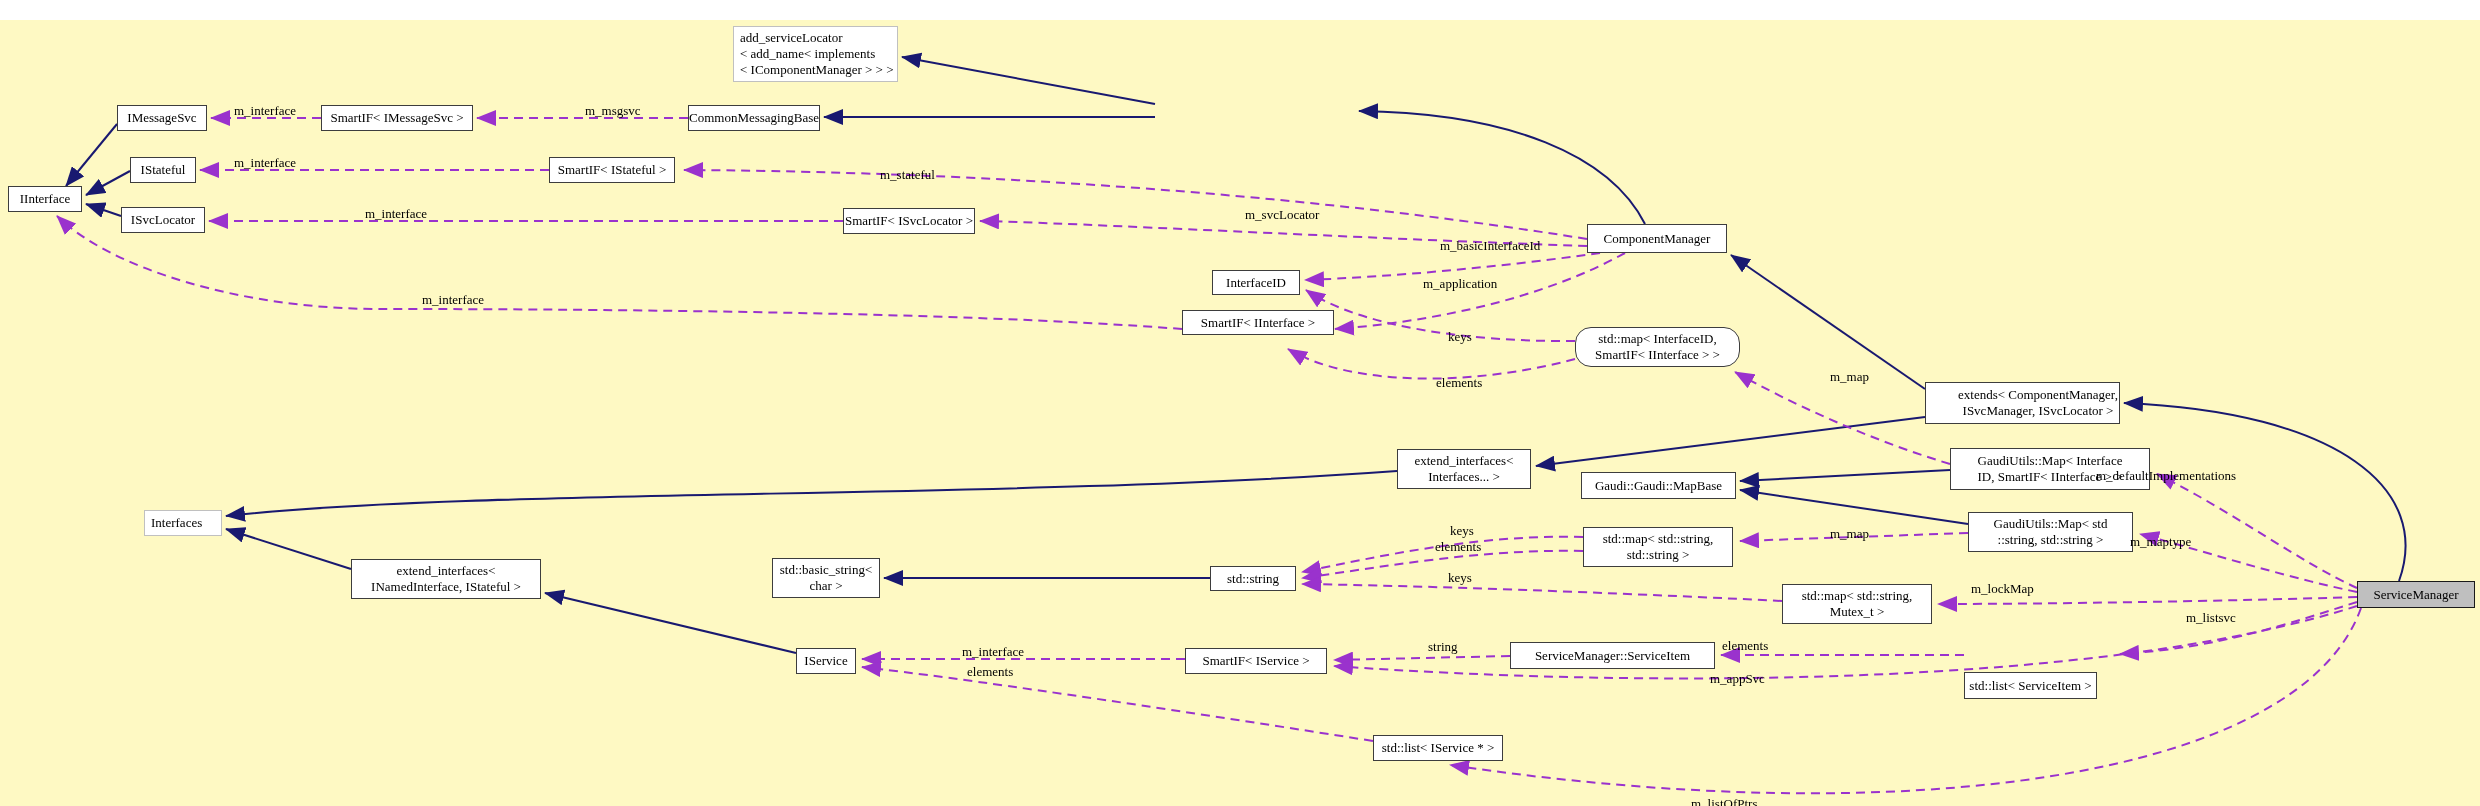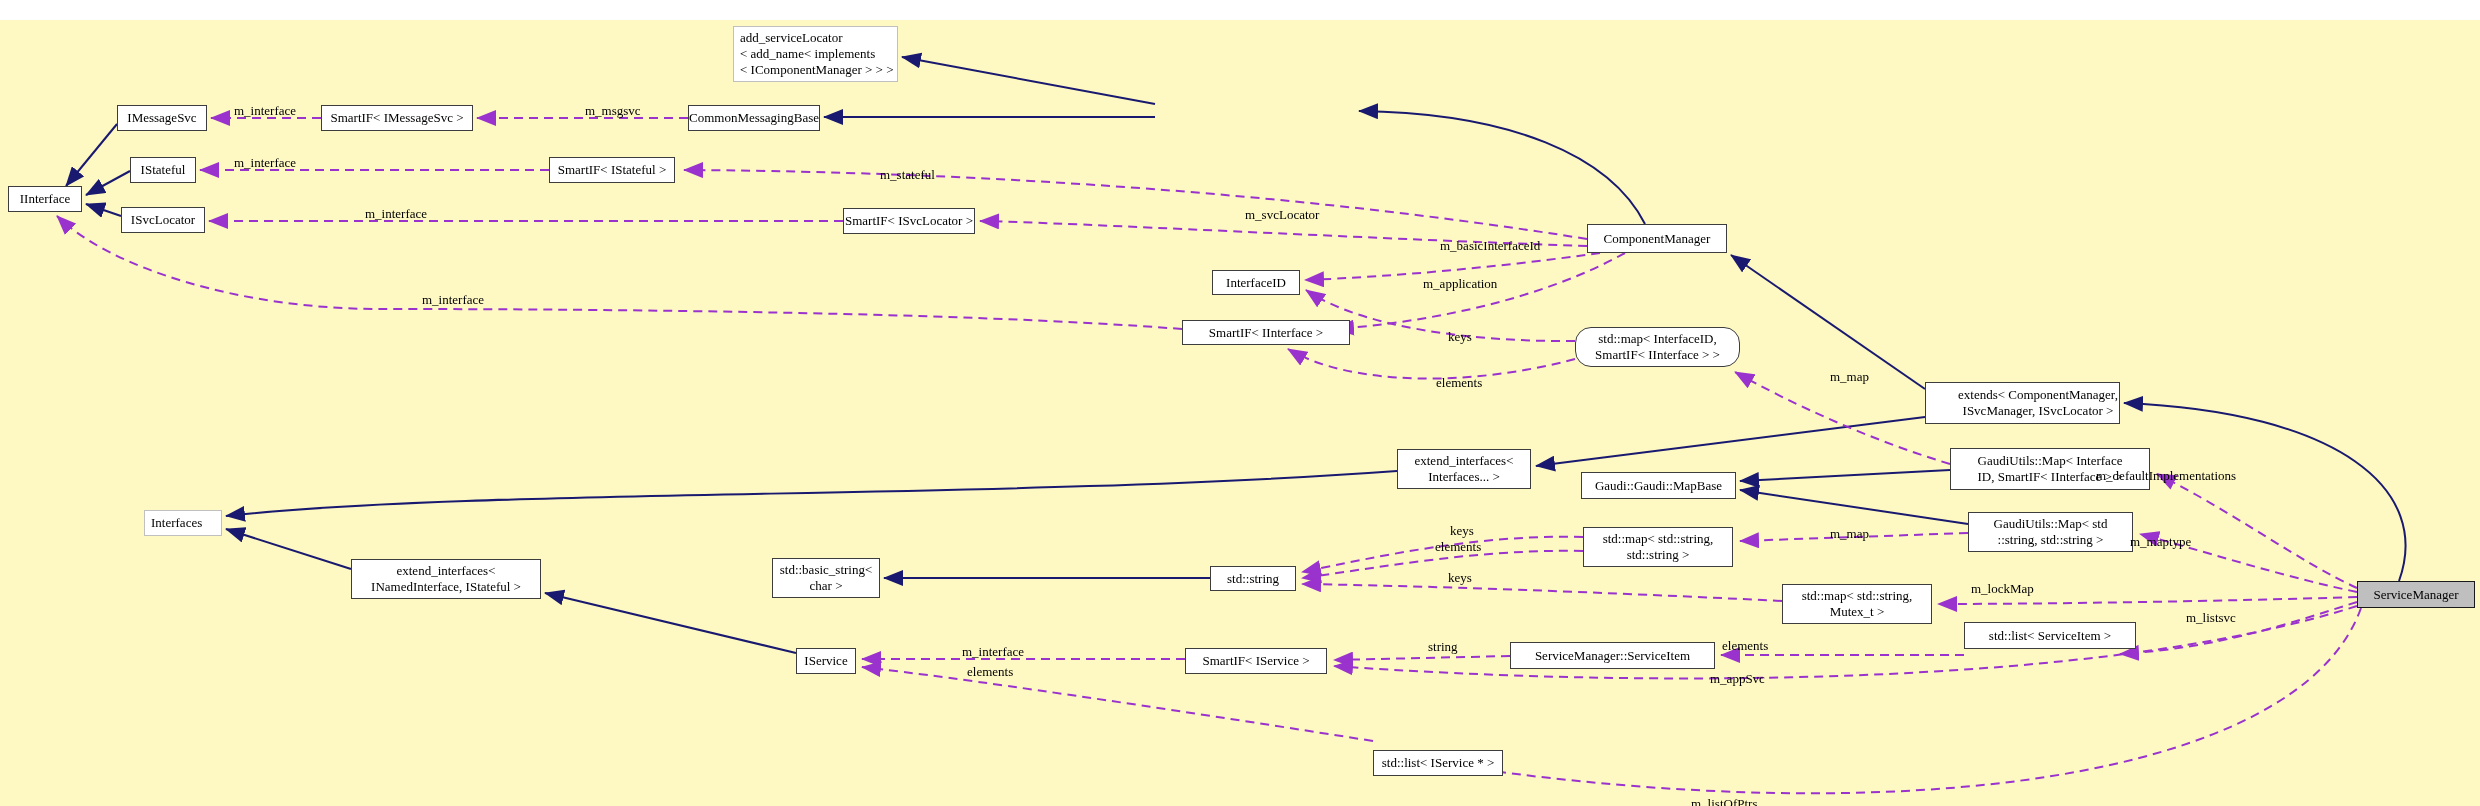--- a/index.html
+++ b/index.html
@@ -80,21 +80,21 @@
   <div class="node" style="left:117px;top:85px;width:90px;height:26px;">IMessageSvc</div>
   <div class="node" style="left:321px;top:85px;width:152px;height:26px;">SmartIF&lt; IMessageSvc &gt;</div>
   <div class="node" style="left:688px;top:85px;width:132px;height:26px;">CommonMessagingBase</div>
   <div class="node" style="left:130px;top:137px;width:66px;height:26px;">IStateful</div>
   <div class="node" style="left:549px;top:137px;width:126px;height:26px;">SmartIF&lt; IStateful &gt;</div>
   <div class="node" style="left:8px;top:166px;width:74px;height:26px;">IInterface</div>
   <div class="node" style="left:121px;top:187px;width:84px;height:26px;">ISvcLocator</div>
   <div class="node" style="left:843px;top:188px;width:132px;height:26px;">SmartIF&lt; ISvcLocator &gt;</div>
   <div class="node" style="left:1587px;top:204px;width:140px;height:29px;">ComponentManager</div>
   <div class="node" style="left:1212px;top:250px;width:88px;height:25px;">InterfaceID</div>
-  <div class="node" style="left:1182px;top:300px;width:168px;height:25px;">SmartIF&lt; IInterface &gt;</div>
+  <div class="node" style="left:1182px;top:290px;width:152px;height:25px;">SmartIF&lt; IInterface &gt;</div>
   <div class="node" style="left:1575px;top:307px;width:165px;height:40px;border-radius:16px;">std::map&lt; InterfaceID,
 SmartIF&lt; IInterface &gt; &gt;</div>
   <div class="node" style="left:1925px;top:362px;width:195px;height:42px;padding-left:31px;">extends&lt; ComponentManager,
 ISvcManager, ISvcLocator &gt;</div>
   <div class="node" style="left:1397px;top:429px;width:134px;height:40px;">extend_interfaces&lt;
 Interfaces... &gt;</div>
   <div class="node" style="left:1581px;top:452px;width:155px;height:27px;">Gaudi::Gaudi::MapBase</div>
   <div class="node" style="left:1950px;top:428px;width:200px;height:42px;">GaudiUtils::Map&lt; Interface
 ID, SmartIF&lt; IInterface &gt; &gt;</div>
   <div class="node" style="left:1968px;top:492px;width:165px;height:40px;">GaudiUtils::Map&lt; std
@@ -106,22 +106,22 @@
 INamedInterface, IStateful &gt;</div>
   <div class="node" style="left:772px;top:538px;width:108px;height:40px;">std::basic_string&lt;
 char &gt;</div>
   <div class="node" style="left:1210px;top:546px;width:86px;height:25px;">std::string</div>
   <div class="node" style="left:1782px;top:564px;width:150px;height:40px;">std::map&lt; std::string,
 Mutex_t &gt;</div>
   <div class="node focal" style="left:2357px;top:561px;width:118px;height:27px;">ServiceManager</div>
   <div class="node" style="left:796px;top:628px;width:60px;height:26px;">IService</div>
   <div class="node" style="left:1185px;top:628px;width:142px;height:26px;">SmartIF&lt; IService &gt;</div>
   <div class="node" style="left:1510px;top:622px;width:205px;height:27px;">ServiceManager::ServiceItem</div>
-  <div class="node" style="left:1964px;top:602px;width:172px;height:27px;">std::list&lt; ServiceItem &gt;</div>
-  <div class="node" style="left:1373px;top:730px;width:130px;height:26px;">std::list&lt; IService * &gt;</div>
+  <div class="node" style="left:1964px;top:652px;width:133px;height:27px;">std::list&lt; ServiceItem &gt;</div>
+  <div class="node" style="left:1373px;top:715px;width:130px;height:26px;">std::list&lt; IService * &gt;</div>
 
   <span class="elabel" style="left:234px;top:83px;">m_interface</span>
   <span class="elabel" style="left:585px;top:83px;">m_msgsvc</span>
   <span class="elabel" style="left:234px;top:135px;">m_interface</span>
   <span class="elabel" style="left:880px;top:147px;">m_stateful</span>
   <span class="elabel" style="left:365px;top:186px;">m_interface</span>
   <span class="elabel" style="left:1245px;top:187px;">m_svcLocator</span>
   <span class="elabel" style="left:1440px;top:218px;">m_basicInterfaceId</span>
   <span class="elabel" style="left:1423px;top:256px;">m_application</span>
   <span class="elabel" style="left:1448px;top:309px;">keys</span>

